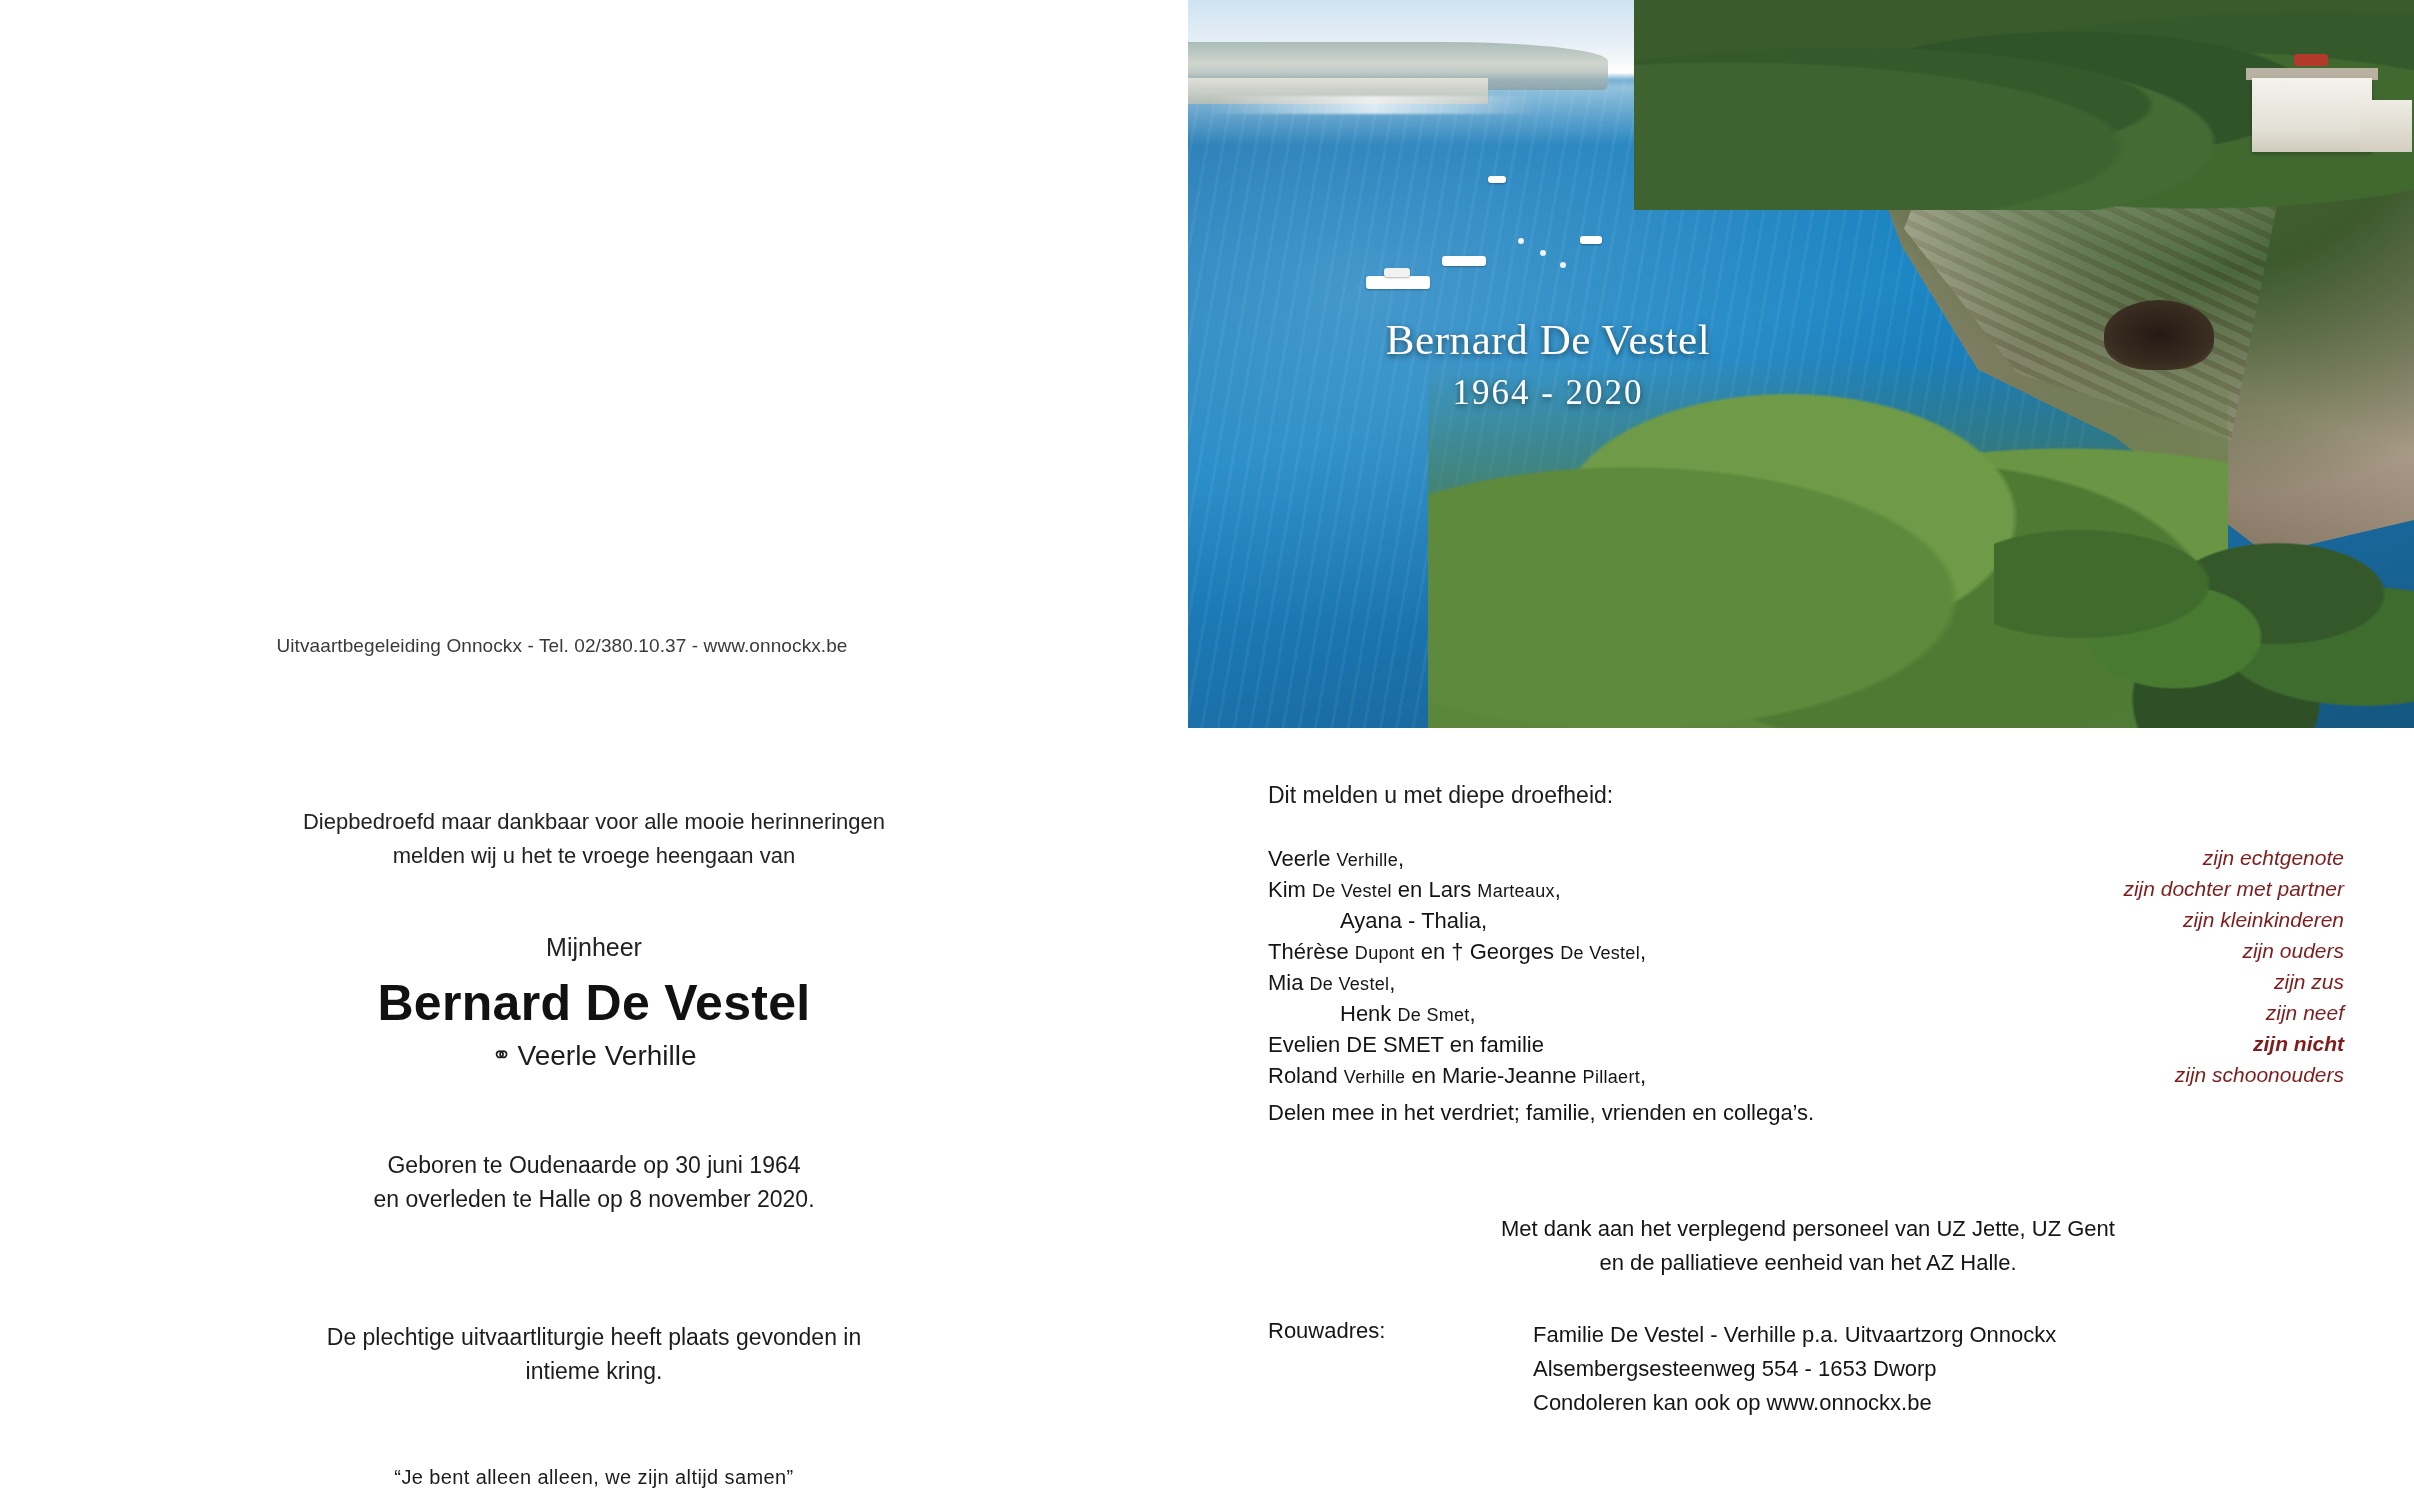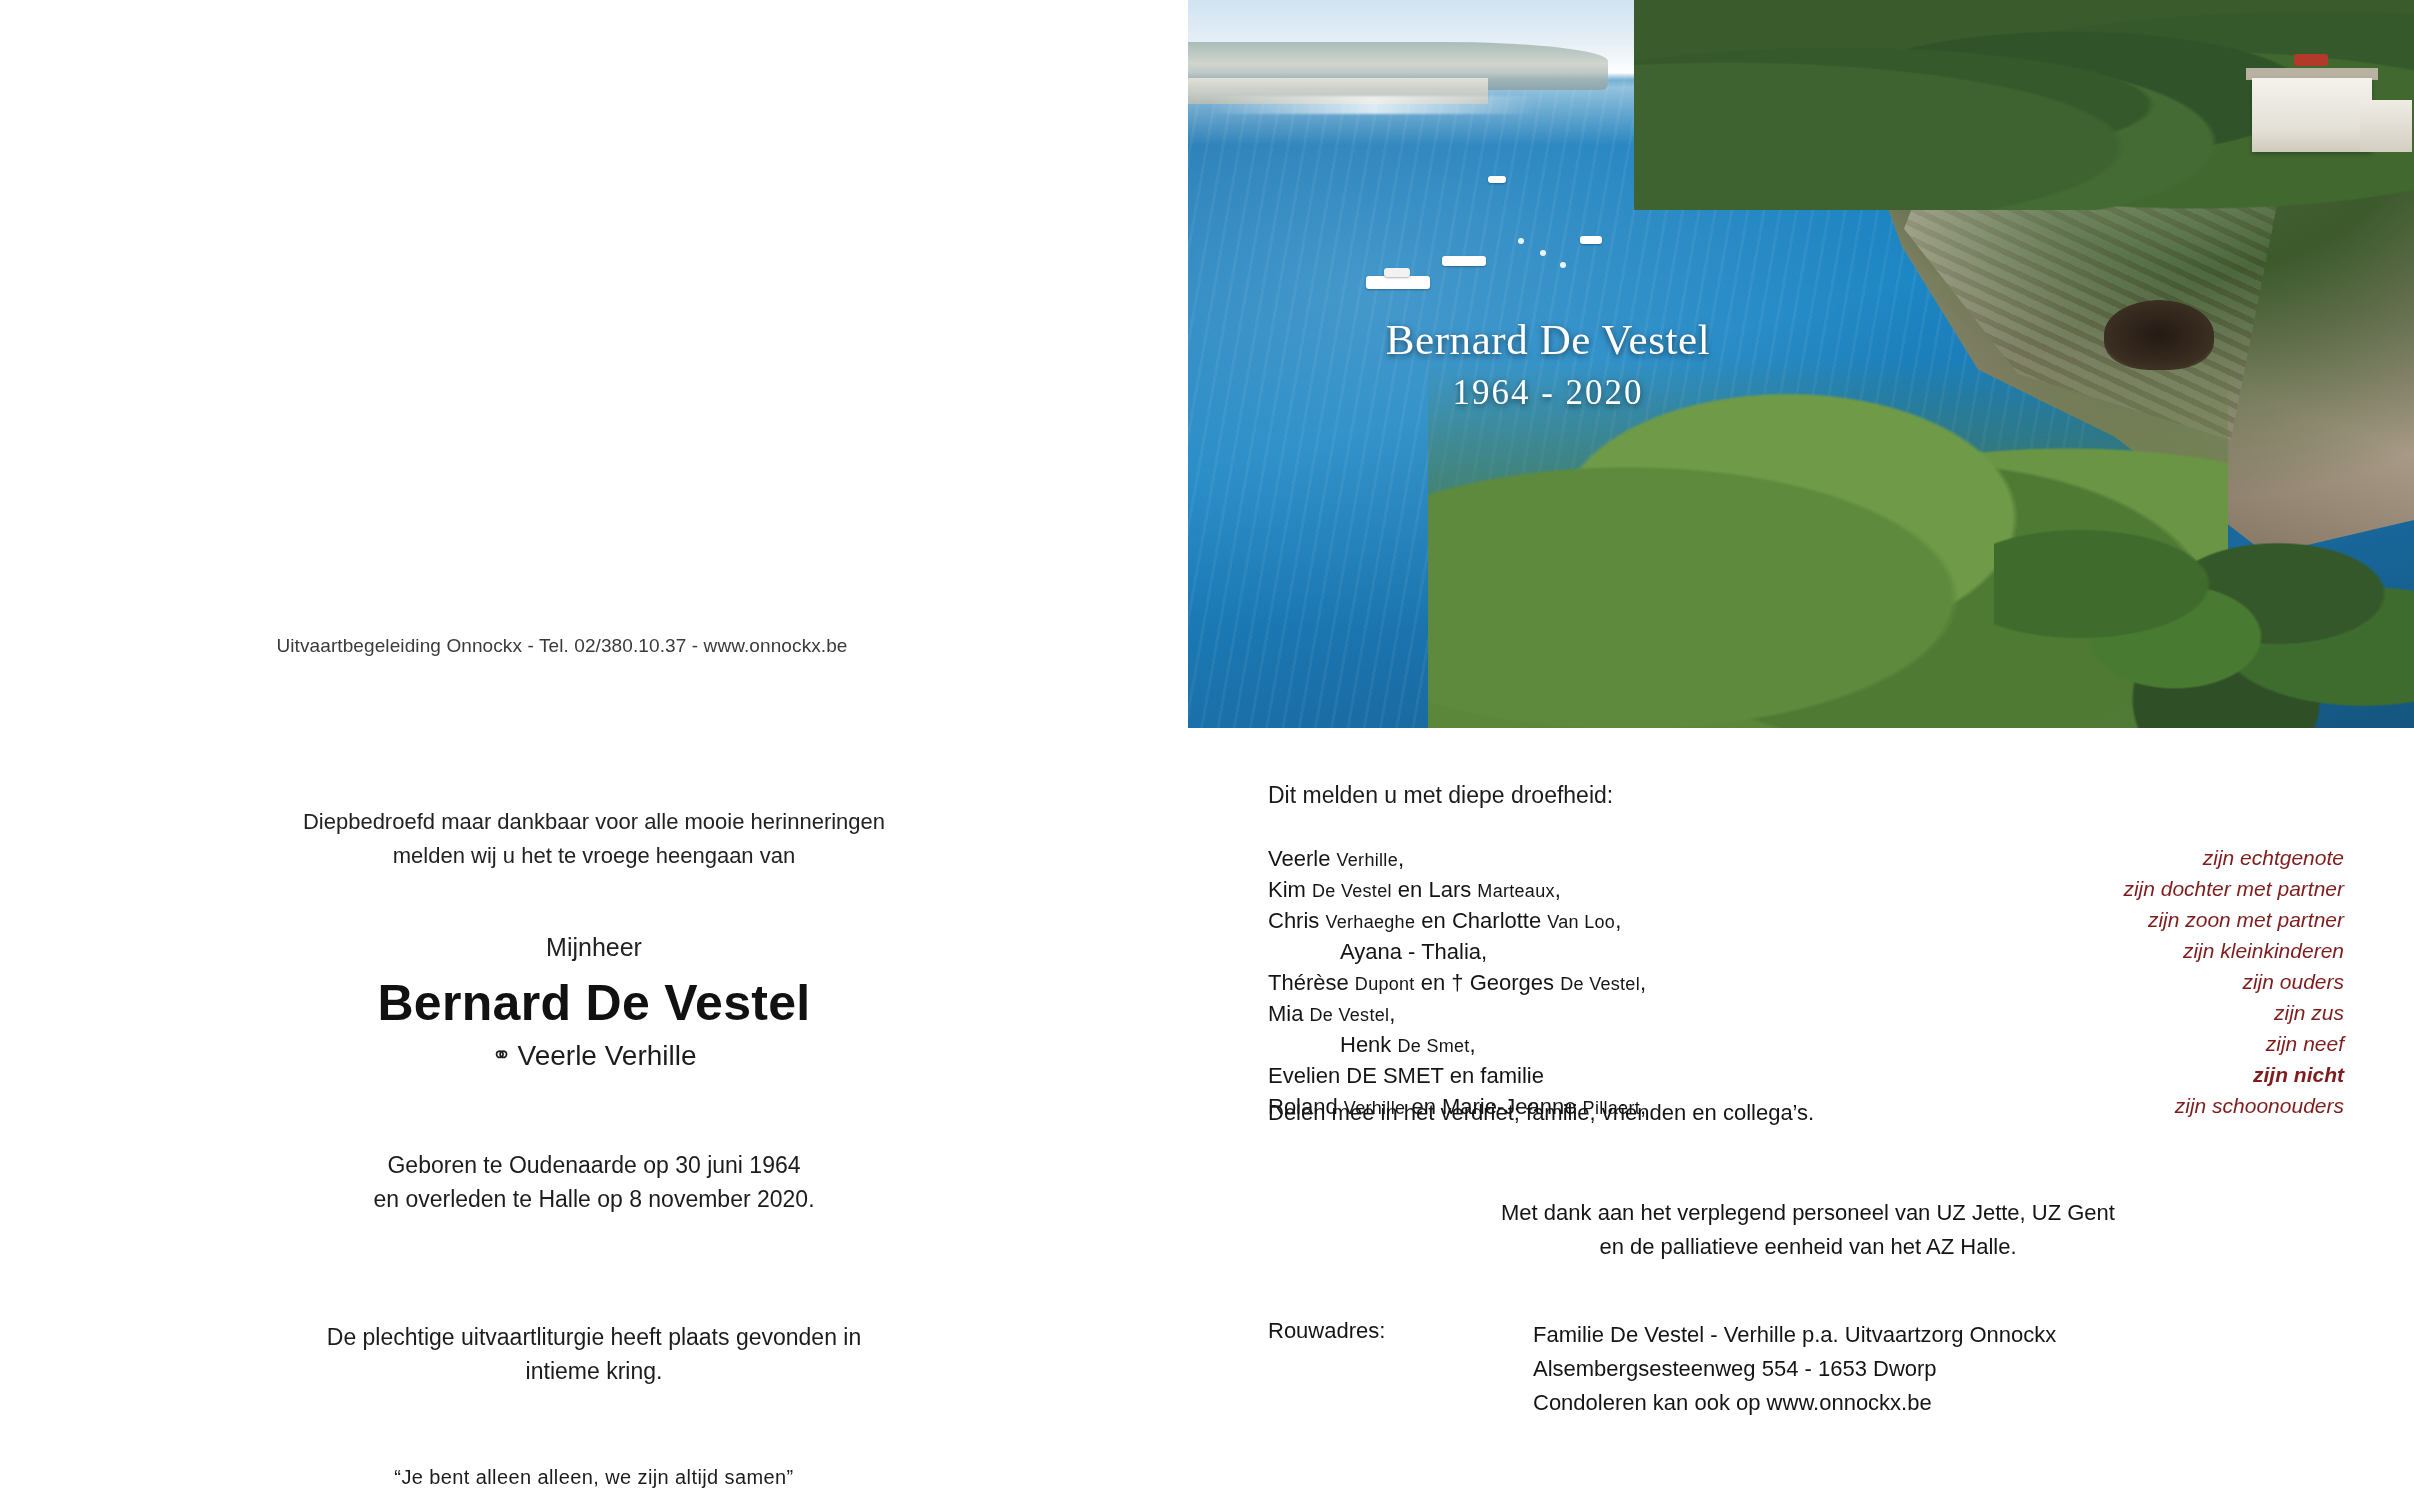--- a/index.html
+++ b/index.html
@@ -335,21 +335,21 @@
 
   #share-line {
     position: absolute;
     left: 80px; top: 372px;
     font-size: 22px;
     color: #151515;
   }
 
   #thanks-block {
     position: absolute;
-    left: 80px; top: 468px;
+    left: 80px; top: 484px;
     width: 1080px;
     text-align: center;
     font-size: 22px;
     line-height: 34px;
     color: #151515;
   }
 
   #mourning-label {
     position: absolute;
     left: 80px; top: 590px;
@@ -438,24 +438,20 @@
       <div class="family-row">
         <span class="names"><span>Veerle </span><span class="sc">Verhille</span><span>,</span></span>
         <span class="rel">zijn echtgenote</span>
       </div>
 
       <div class="family-row">
         <span class="names"><span>Kim </span><span class="sc">De Vestel</span><span> en Lars </span><span class="sc">Marteaux</span><span>,</span></span>
         <span class="rel">zijn dochter met partner</span>
       </div>
 
-      <div class="family-row">
-        <span class="names"><span>Chris </span><span class="sc">Verhaeghe</span><span> en Charlotte </span><span class="sc">Van Loo</span><span>,</span></span>
-        <span class="rel">zijn zoon met partner</span>
-      </div>
 
       <div class="family-row">
         <span class="names indent"><span>Ayana - Thalia,</span></span>
         <span class="rel">zijn kleinkinderen</span>
       </div>
 
       <div class="family-row">
         <span class="names"><span>Thérèse </span><span class="sc">Dupont</span><span> en † Georges </span><span class="sc">De Vestel</span><span>,</span></span>
         <span class="rel">zijn ouders</span>
       </div>

